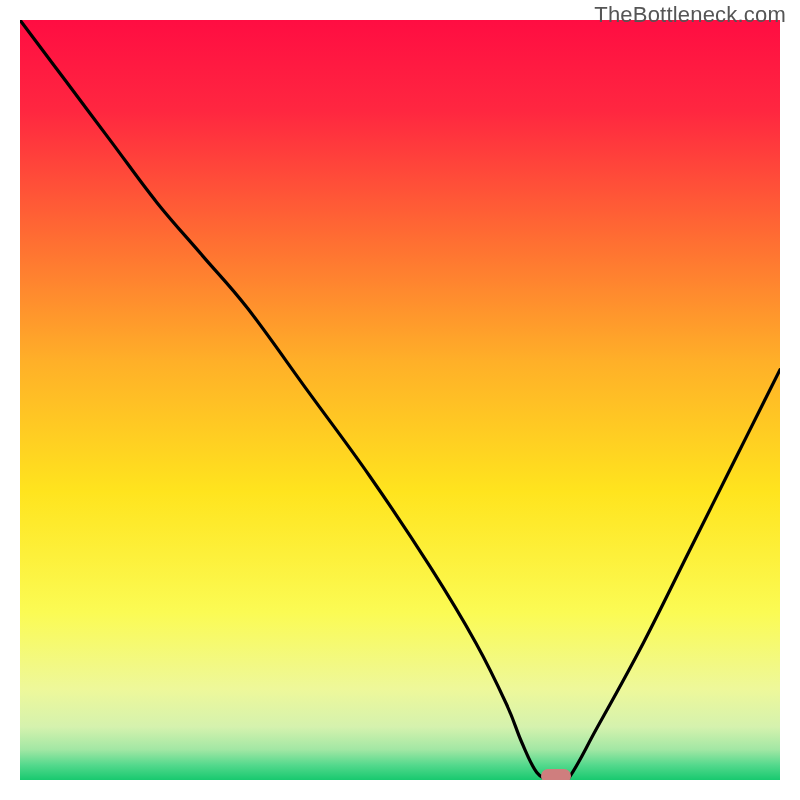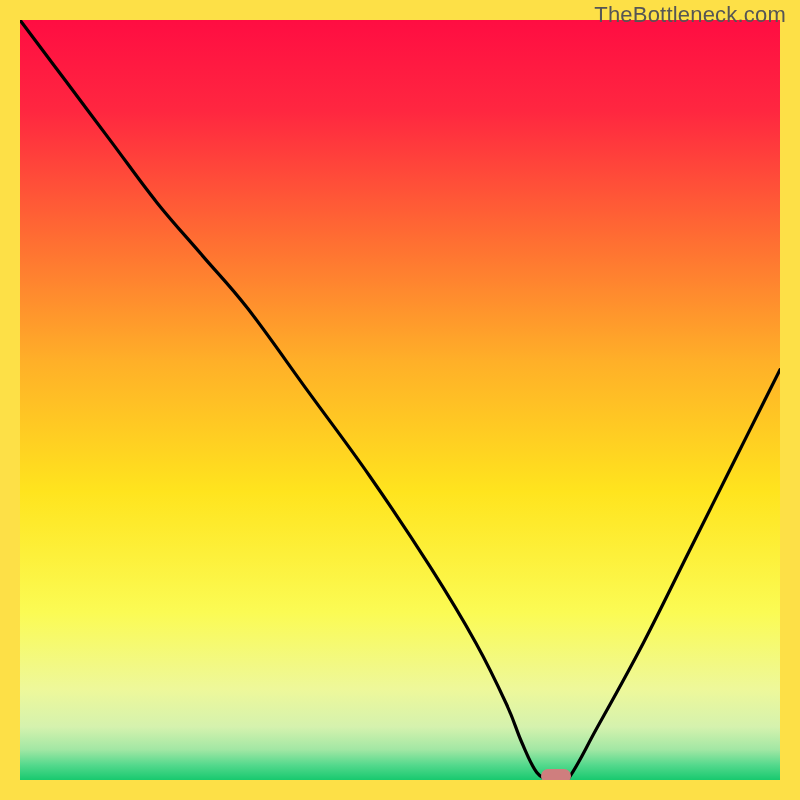--- a/index.html
+++ b/index.html
@@ -8,21 +8,21 @@
     width: 800px;
     height: 800px;
     background: #000;
     font-family: Arial, Helvetica, sans-serif;
     overflow: hidden;
   }
   .frame {
     position: relative;
     width: 800px;
     height: 800px;
-    background: #fde047;
+    background: #ffffff;
   }
   .watermark {
     position: absolute;
     top: 2px;
     right: 14px;
     color: #555;
     font-size: 22px;
     font-weight: 500;
     letter-spacing: 0.2px;
     z-index: 30;

